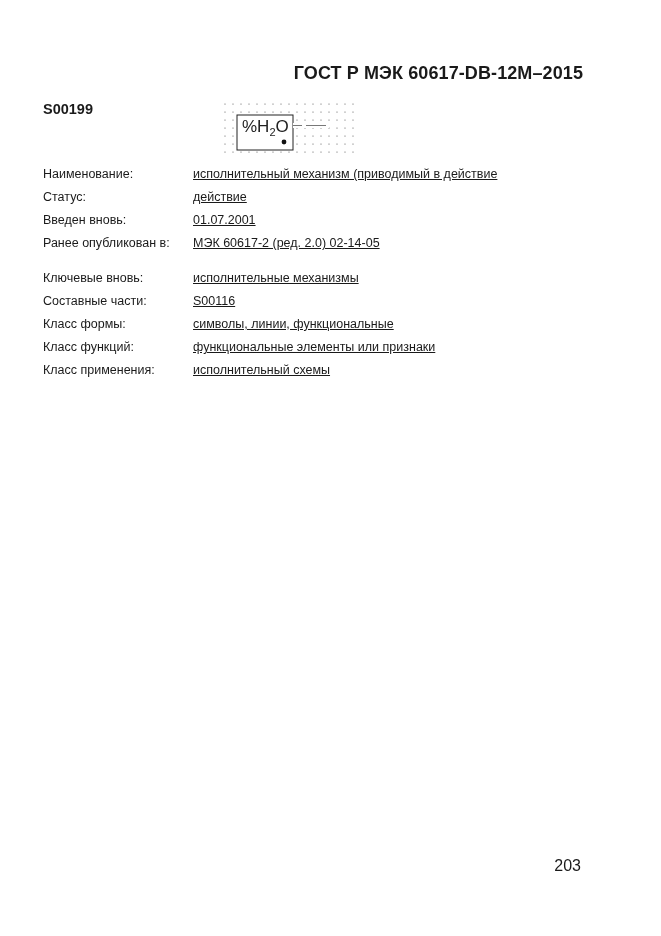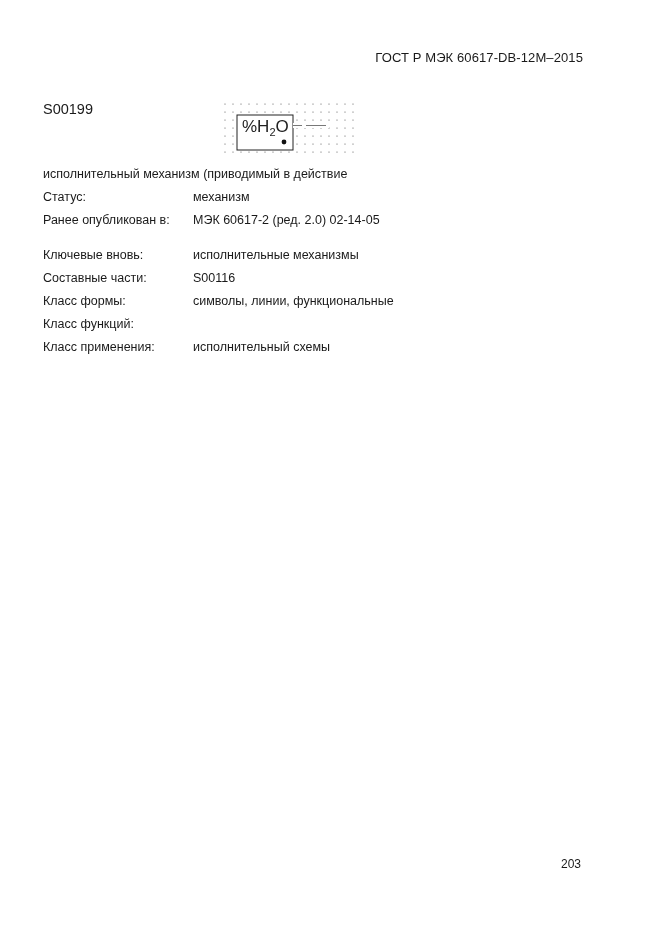--- a/index.html
+++ b/index.html
@@ -10,32 +10,32 @@
     body {
       width: 661px;
       height: 936px;
       position: relative;
       overflow: hidden;
       font-family: "Liberation Sans", sans-serif;
       color: #1a1a1a;
     }
     .header-code {
       position: absolute;
-      top: 50px;
+      top: 63px;
       right: 78px;
-      font-size: 13px;
-      font-weight: normal;
+      font-size: 18px;
+      font-weight: bold;
       letter-spacing: 0.1px;
     }
     .symbol-id {
       position: absolute;
       top: 101px;
       left: 43px;
       font-size: 14.5px;
-      font-weight: normal;
+      font-weight: bold;
     }
     .symbol-figure {
       position: absolute;
       left: 222px;
       top: 100px;
       width: 134px;
       height: 60px;
     }
     .symbol-figure svg {
       display: block;
@@ -50,29 +50,30 @@
     .row {
       display: flex;
       line-height: 23px;
     }
     .row .label {
       width: 150px;
       flex: 0 0 150px;
     }
     .row .value {
       flex: 1 1 auto;
+      text-decoration: underline;
     }
     .group-gap {
       height: 12px;
     }
     .page-number {
       position: absolute;
       top: 857px;
       right: 80px;
-      font-size: 12px;
+      font-size: 16px;
     }
   </style>
 </head>
 <body>
 
 <div class="header-code">ГОСТ Р МЭК 60617-DB-12M–2015</div>
 
 <div class="symbol-id">S00199</div>
 
 <div class="symbol-figure">
@@ -113,27 +114,32 @@
     <line x1="84" y1="25.5" x2="104" y2="25.5" stroke="#555" stroke-width="0.8"></line>
     <text x="20" y="32" font-family="Liberation Sans, sans-serif" font-size="17" fill="#222">
       <tspan>%H</tspan><tspan dy="4" font-size="11">2</tspan><tspan dy="-4">O</tspan>
     </text>
     <circle cx="62" cy="42" r="2.4" fill="#111"></circle>
   </svg>
 </div>
 
 <div class="fields">
   <div class="row">
+    <div class="label">Наименование:</div>
     <div class="value">
       <div>исполнительный механизм (приводимый в действие</div>
     </div>
   </div>
   <div class="row">
     <div class="label">Статус:</div>
-    <div class="value">механизм</div>
+    <div class="value">действие</div>
+  </div>
+  <div class="row">
+    <div class="label">Введен вновь:</div>
+    <div class="value">01.07.2001</div>
   </div>
   <div class="row">
     <div class="label">Ранее опубликован в:</div>
     <div class="value">МЭК 60617-2 (ред. 2.0) 02-14-05</div>
   </div>
 
   <div class="group-gap"></div>
 
   <div class="row">
     <div class="label">Ключевые вновь:</div>
@@ -142,20 +148,21 @@
   <div class="row">
     <div class="label">Составные части:</div>
     <div class="value">S00116</div>
   </div>
   <div class="row">
     <div class="label">Класс формы:</div>
     <div class="value">символы, линии, функциональные</div>
   </div>
   <div class="row">
     <div class="label">Класс функций:</div>
+    <div class="value">функциональные элементы или признаки</div>
   </div>
   <div class="row">
     <div class="label">Класс применения:</div>
     <div class="value">исполнительный схемы</div>
   </div>
 </div>
 
 <div class="page-number">203</div>
 
 </body></html>

